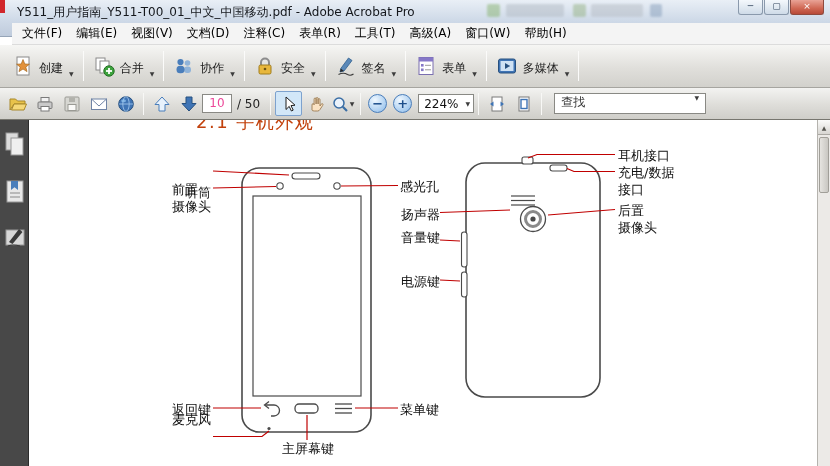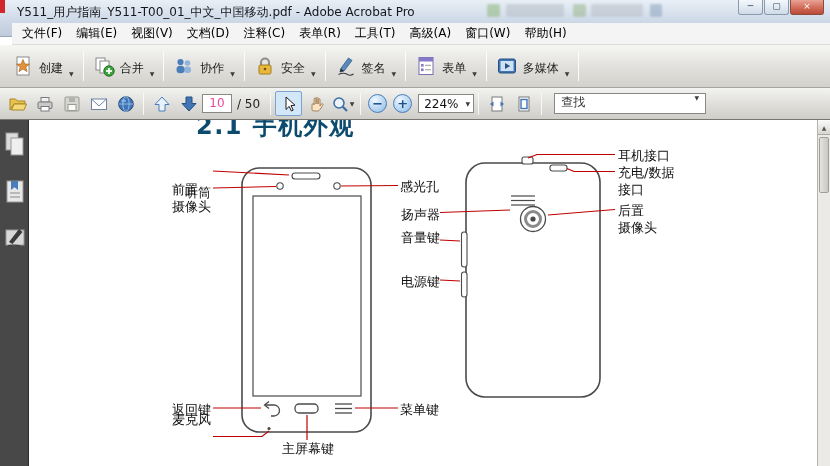--- a/index.html
+++ b/index.html
@@ -60,22 +60,22 @@
   .navpane { position:absolute; left:0; top:0; bottom:0; width:29px; background:#484848; border-right:1px solid #2c2c2c; }
   .np-btn { position:absolute; left:2px; width:25px; height:32px; display:flex; align-items:center; justify-content:center; }
   .page-area { position:absolute; left:29px; right:13px; top:0; bottom:0; background:#ffffff; overflow:hidden; }
   .scrollbar { position:absolute; right:0; top:0; bottom:0; width:13px; background:#eceae7; border-left:1px solid #b5b3ae; }
   .sb-up { position:absolute; top:0; left:0; right:0; height:15px; background:linear-gradient(#fbfbfa,#d8d6d2);
     border-bottom:1px solid #aaa8a3; font-size:6px; color:#55544f; text-align:center; line-height:15px; }
   .sb-thumb { position:absolute; top:17px; left:1px; width:10px; height:56px; background:linear-gradient(90deg,#e6e4e0,#c9c7c2);
     border:1px solid #a19f99; border-radius:2px; }
 
   
-  .doc-heading { position:absolute; left:167px; top:-10px; font-size:24px; font-weight:bold;
-    color:#0c4a6e; letter-spacing:1.5px; white-space:nowrap; }
+  .doc-heading { position:absolute; left:167px; top:-10px; font-size:18px; font-weight:normal;
+    color:#c2410c; letter-spacing:1.5px; white-space:nowrap; }
   .diagram { position:absolute; left:0; top:0; }
   .diagram-label { position:absolute; font-size:13px; color:#101010; line-height:17px; white-space:nowrap; }
   .ra { text-align:right; }
   .ca { text-align:center; }
 </style>
 </head>
 <body>
 
 <div class="window">
 

